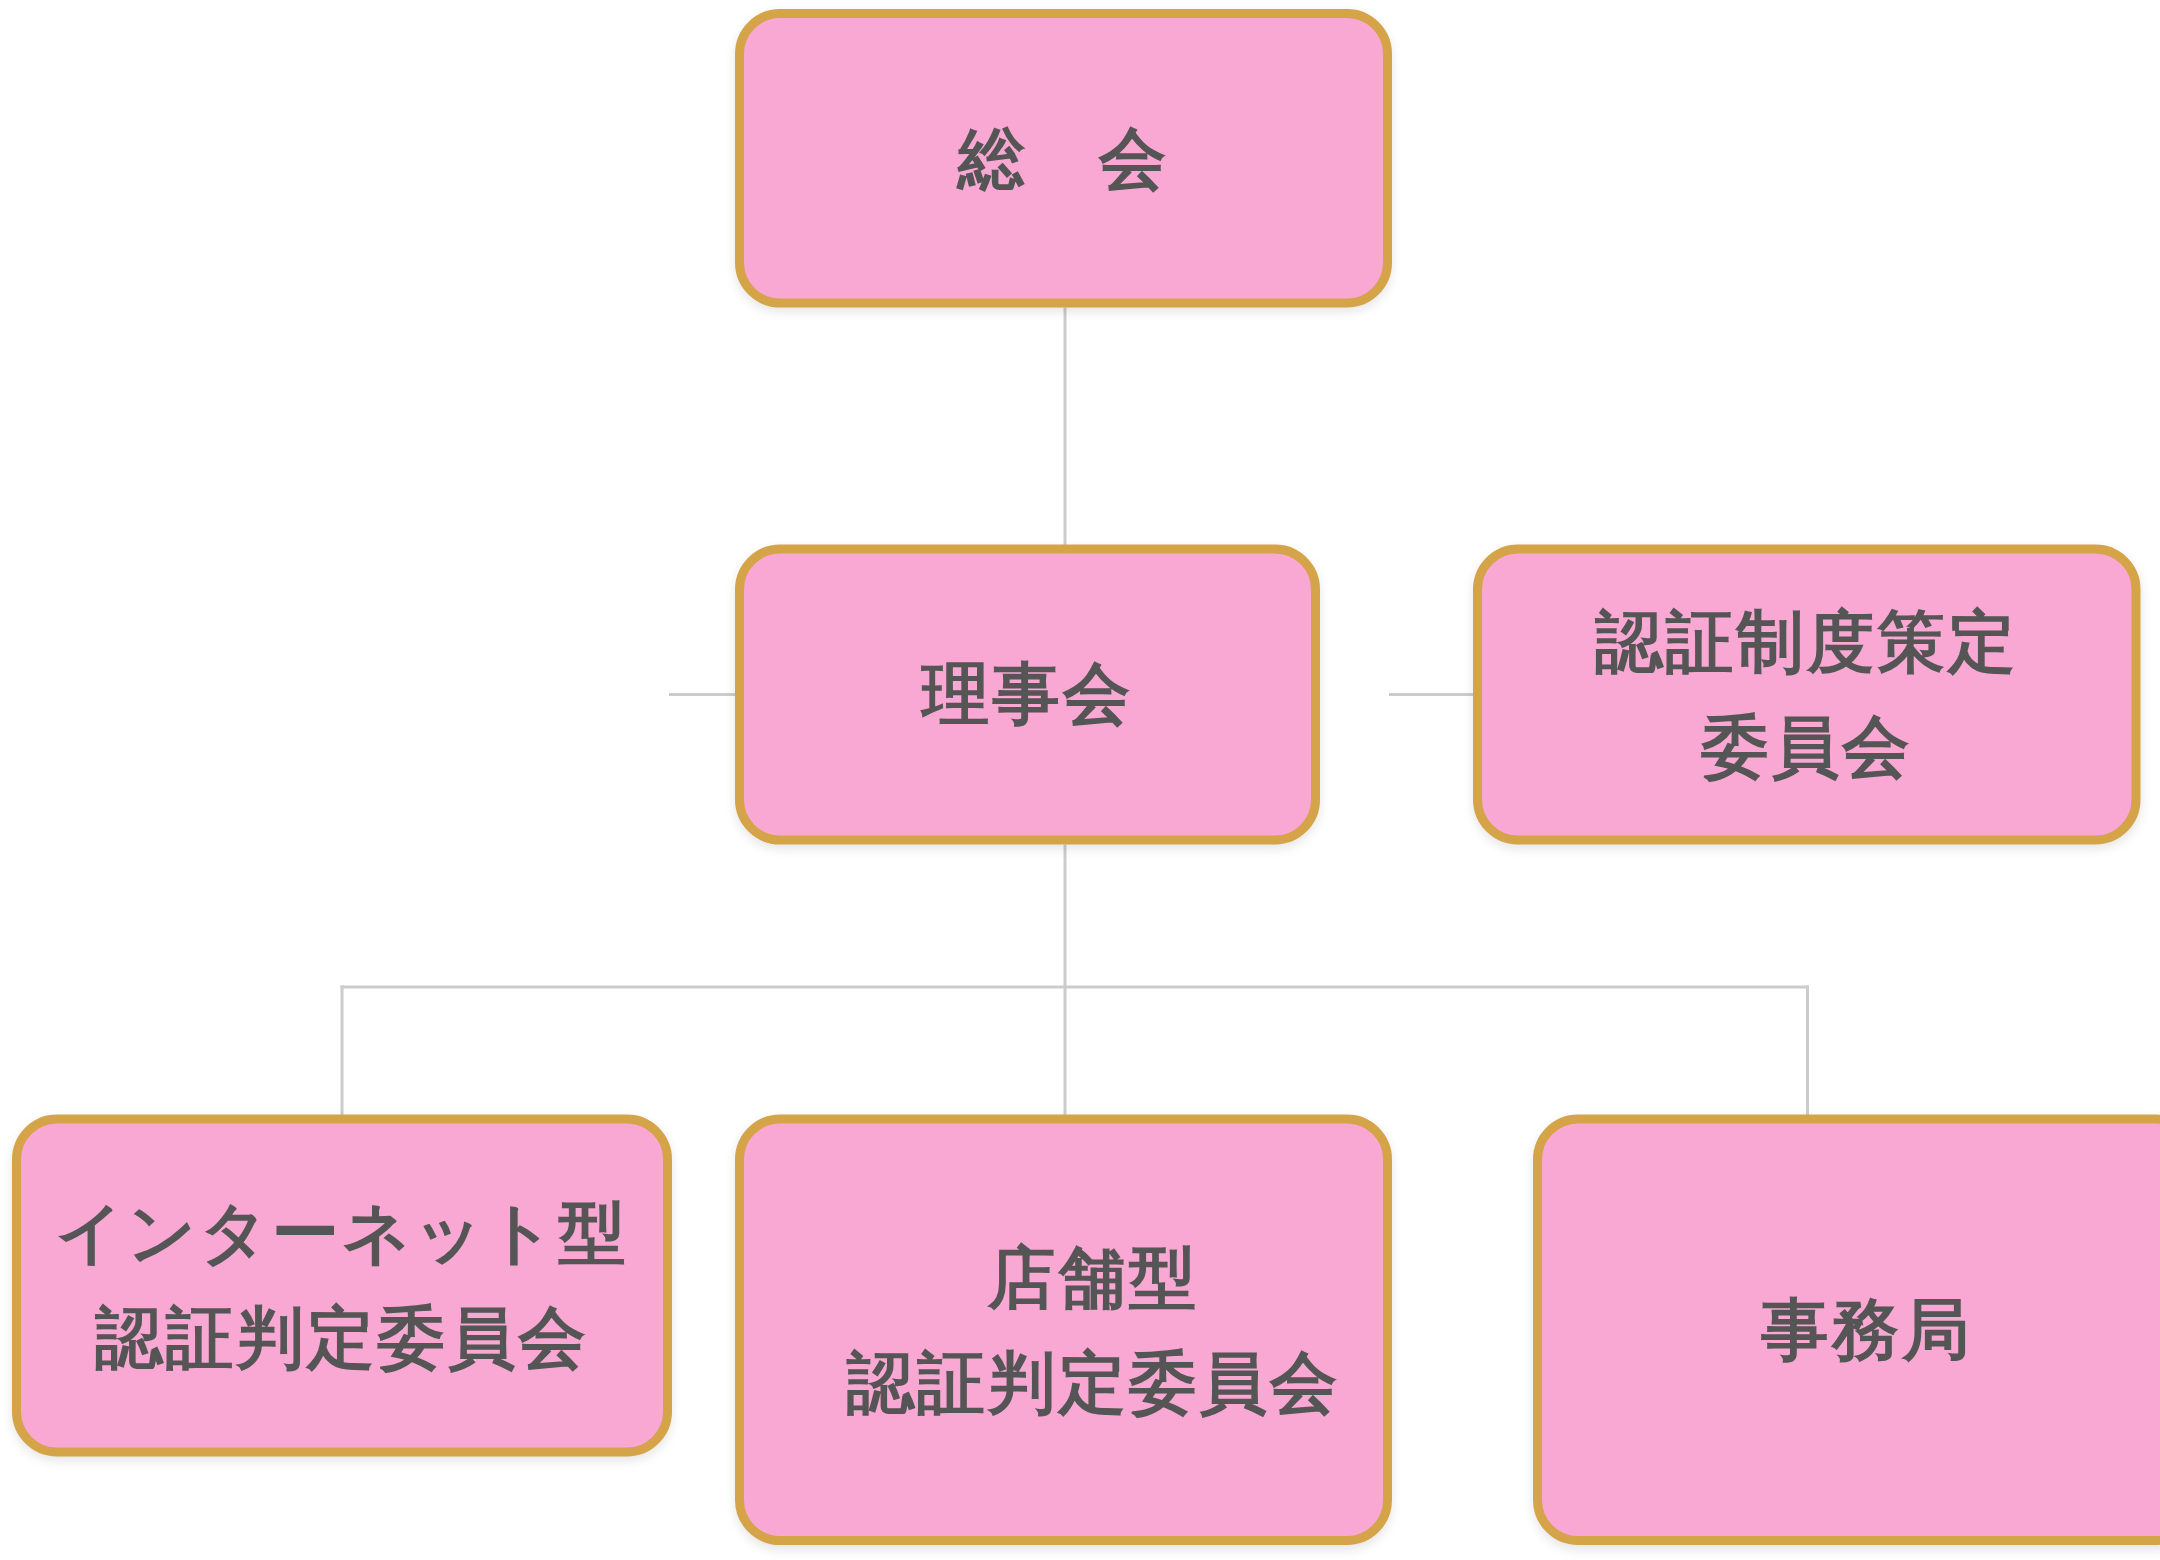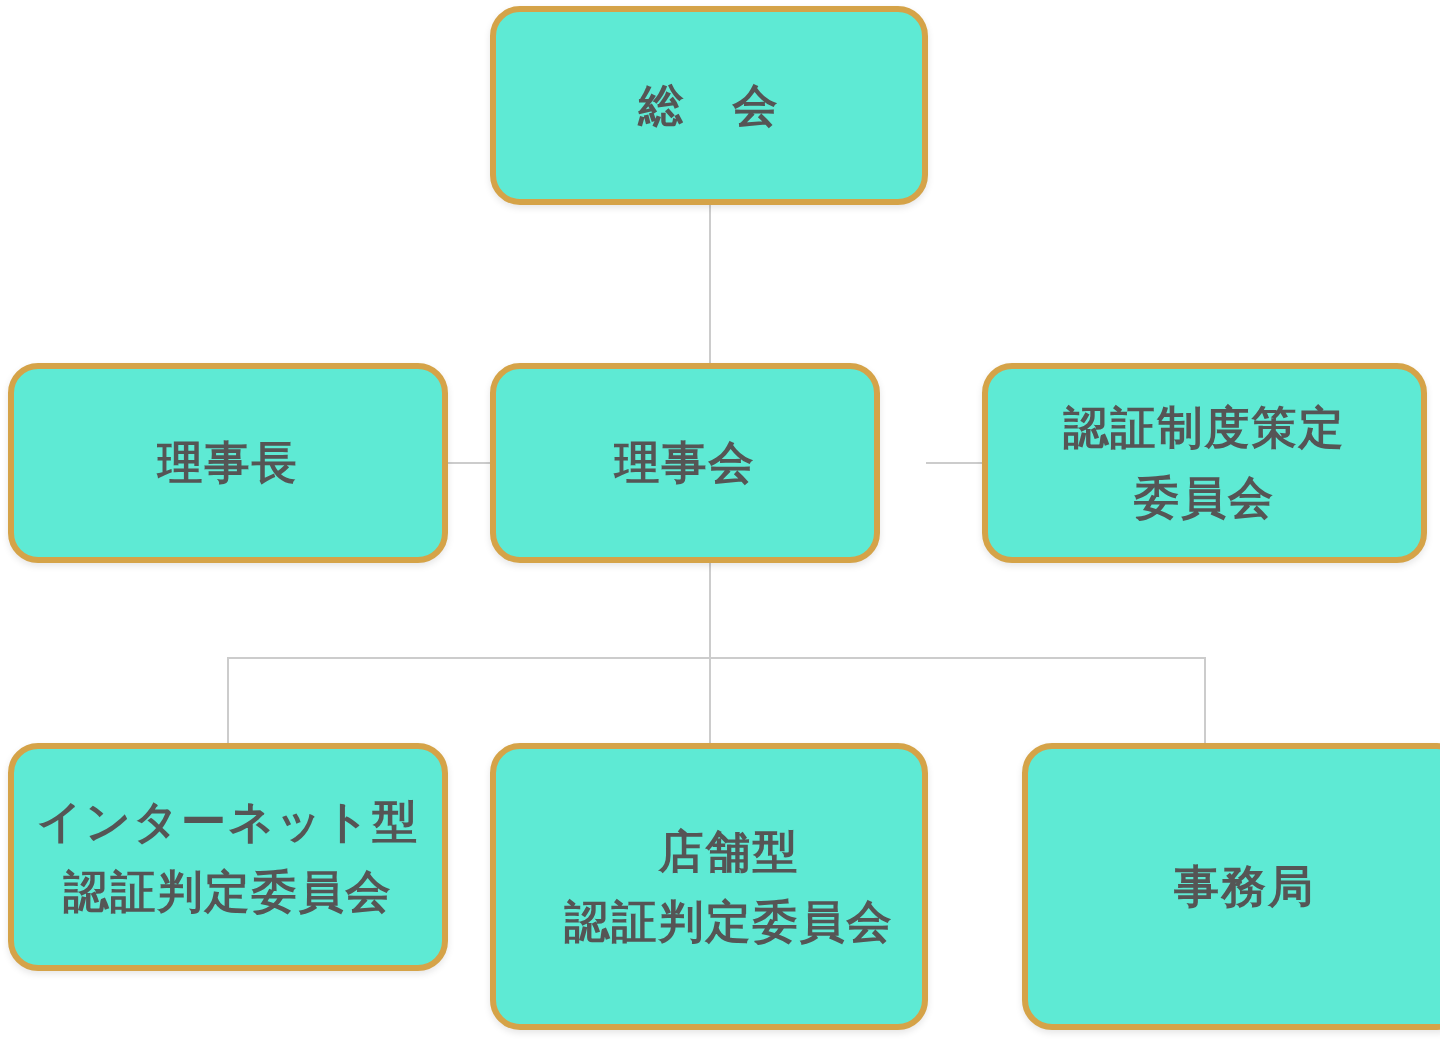--- a/index.html
+++ b/index.html
@@ -16,21 +16,21 @@
     font-family: "Liberation Sans", "DejaVu Sans", sans-serif;
   }
   .connector {
     position: absolute;
     background: #cccccc;
     z-index: 1;
   }
   .node {
     position: absolute;
     box-sizing: border-box;
-    background: #5eead4;
+    background: #f9a8d4;
     border: 6px solid #d5a348;
     border-radius: 30px;
     display: flex;
     align-items: center;
     justify-content: center;
     text-align: center;
     box-shadow: 0 3px 7px rgba(0, 0, 0, 0.10);
     z-index: 2;
   }
   .node .label {
@@ -70,23 +70,20 @@
   <div class="connector c-right-horizontal"></div>
   <div class="connector c-mid-vertical"></div>
   <div class="connector c-branch-horizontal"></div>
   <div class="connector c-branch-left-drop"></div>
   <div class="connector c-branch-right-drop"></div>
 
   <div class="node n-general-assembly">
     <span class="label">総　会</span>
   </div>
 
-  <div class="node n-chairman">
-    <span class="label">理事長</span>
-  </div>
   <div class="node n-board">
     <span class="label">理事会</span>
   </div>
   <div class="node n-cert-system">
     <span class="label">認証制度策定
 委員会</span>
   </div>
 
   <div class="node n-internet">
     <span class="label">インターネット型

